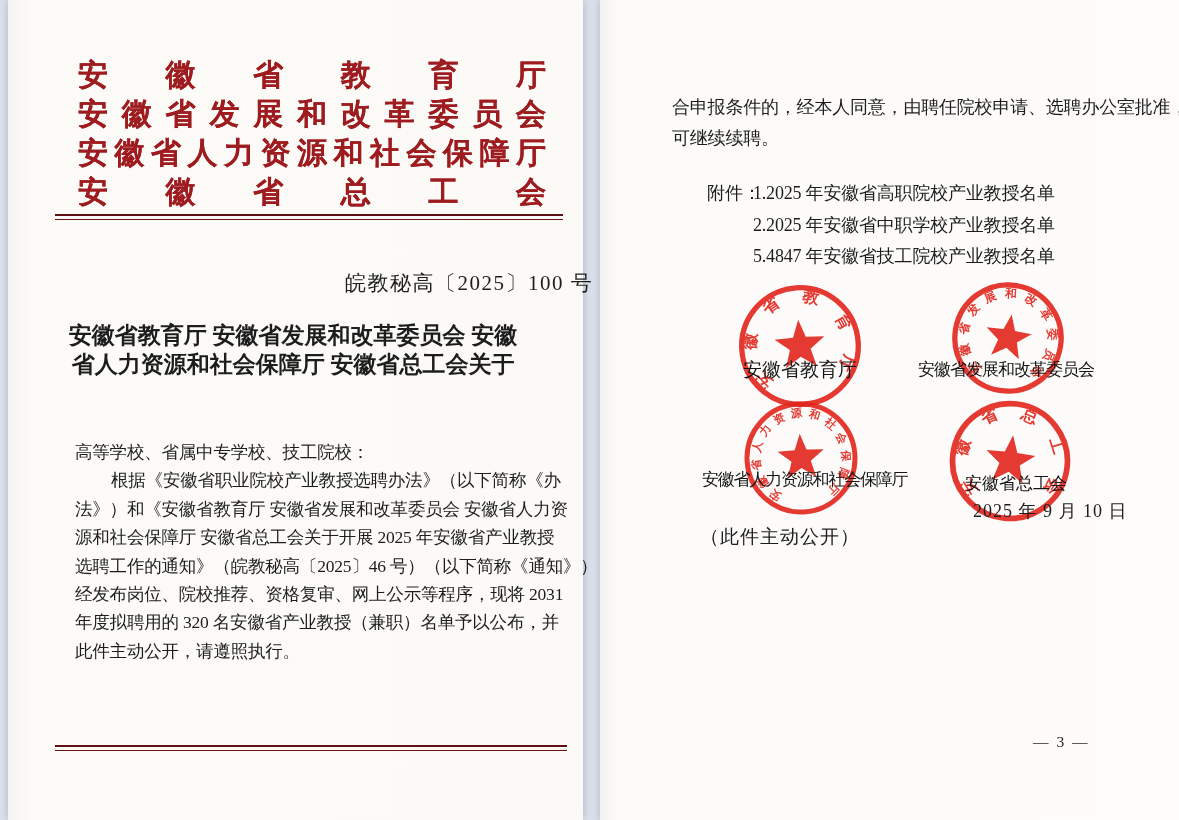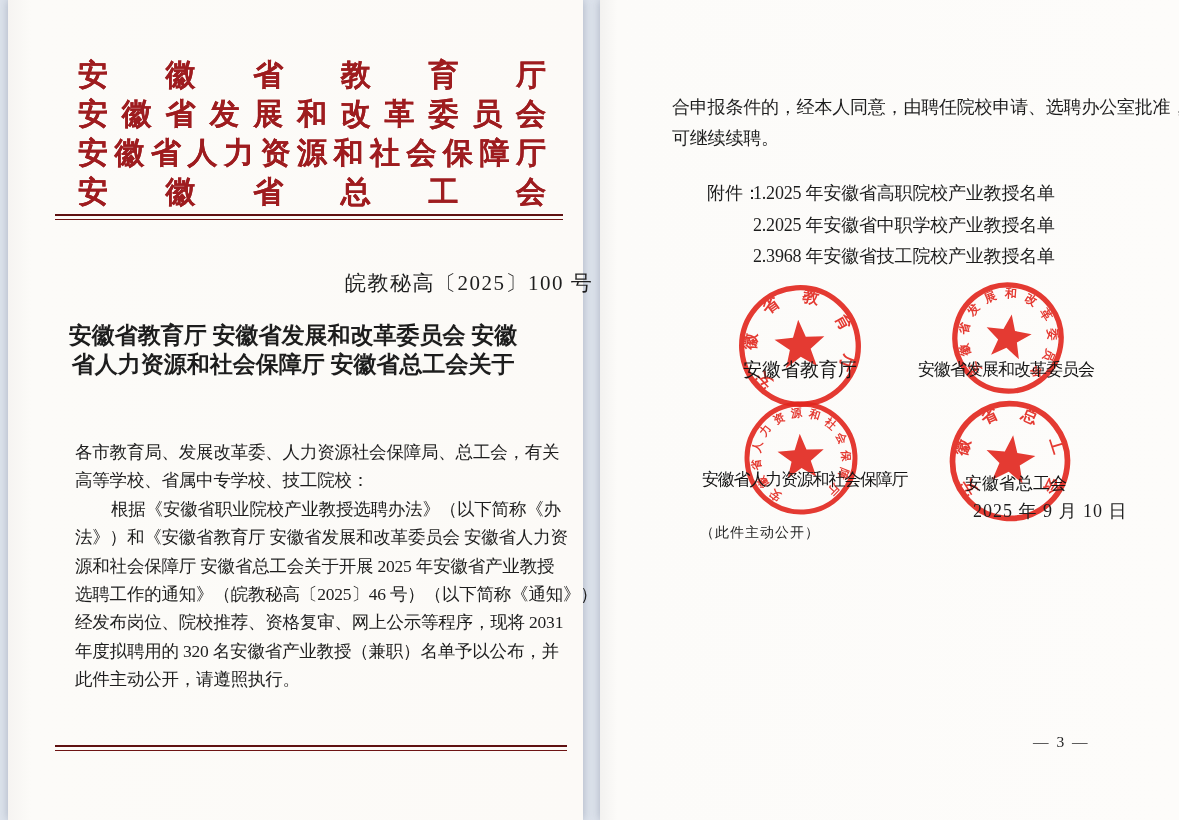--- a/index.html
+++ b/index.html
@@ -60,21 +60,21 @@
   .seal-text{fill:#e2261d;font-family:"Liberation Serif","DejaVu Serif",serif;font-weight:bold;}
   .signature{
     position:absolute;font-size:18px;white-space:nowrap;z-index:5;
     color:#151515;
   }
   #sig-0{left:143px;top:357px;font-size:19px;}
   #sig-1{left:318px;top:358px;font-size:17px;letter-spacing:-1px;}
   #sig-2{left:102px;top:468px;font-size:17px;letter-spacing:-1.2px;}
   #sig-3{left:365px;top:472px;font-size:17px;}
   .issue-date{position:absolute;left:357px;top:499px;font-size:18px;letter-spacing:1px;white-space:nowrap;z-index:5;margin-left:16px;}
-  .disclosure{position:absolute;left:100px;top:524px;font-size:14px;letter-spacing:1px;white-space:nowrap;text-align:center;}
+  .disclosure{position:absolute;left:100px;top:524px;font-size:19px;letter-spacing:1px;white-space:nowrap;text-align:center;}
   .page-number{position:absolute;left:433px;top:733px;font-size:15.5px;letter-spacing:2px;white-space:nowrap;}
 </style>
 </head>
 <body>
 
 <div class="paper" id="left-paper">
 
   <div class="red-header">
     <div class="hline">
         <span>安</span>
@@ -125,21 +125,20 @@
   <div class="dbl-rule" id="head-rule"></div>
 
   <div class="doc-number">皖教秘高〔2025〕100 号</div>
 
   <div class="doc-title">
     <div class="tline">安徽省教育厅 安徽省发展和改革委员会 安徽</div>
     <div class="tline">省人力资源和社会保障厅 安徽省总工会关于</div>
   </div>
 
   <div class="body-text">
-    <div class="bline">各市教育局、发展改革委、人力资源社会保障局、总工会，有关</div>
     <div class="bline">高等学校、省属中专学校、技工院校：</div>
     <div class="bline indent">根据《安徽省职业院校产业教授选聘办法》（以下简称《办</div>
     <div class="bline">法》）和《安徽省教育厅 安徽省发展和改革委员会 安徽省人力资</div>
     <div class="bline">源和社会保障厅 安徽省总工会关于开展 2025 年安徽省产业教授</div>
     <div class="bline">选聘工作的通知》（皖教秘高〔2025〕46 号）（以下简称《通知》），</div>
     <div class="bline">经发布岗位、院校推荐、资格复审、网上公示等程序，现将 2031</div>
     <div class="bline">年度拟聘用的 320 名安徽省产业教授（兼职）名单予以公布，并</div>
     <div class="bline">此件主动公开，请遵照执行。</div>
   </div>
 
@@ -150,21 +149,21 @@
 
   <div class="r-para">
     <div class="pline">合申报条件的，经本人同意，由聘任院校申请、选聘办公室批准，</div>
     <div class="pline">可继续续聘。</div>
   </div>
 
   <div class="attach-label">附件：</div>
   <div class="attach-items">
     <div class="aline">1.2025 年安徽省高职院校产业教授名单</div>
     <div class="aline">2.2025 年安徽省中职学校产业教授名单</div>
-    <div class="aline">2.3968 年安徽省技工院校产业教授名单</div>
+    <div class="aline">5.4847 年安徽省技工院校产业教授名单</div>
   </div>
 
   <div class="seal" style="left:132px;top:278px;transform:rotate(-4deg);">
     <svg width="136" height="136" viewBox="-70 -70 140 140">
       <circle r="60" fill="none" stroke-width="5.5" stroke="#e2261d"></circle>
       <polygon points="0,-27 6.6,-9.1 25.7,-8.3 10.7,3.5 15.9,21.8 0,11.2 -15.9,21.8 -10.7,3.5 -25.7,-8.3 -6.6,-9.1" fill="#e2261d"></polygon>
       <defs>
           <path id="arc1" d="M -29.6,35.2 A 46,46 0 1 1 29.6,35.2" fill="none"></path>
         </defs>
       <text class="seal-text" font-size="17" textLength="212" lengthAdjust="spacing">

